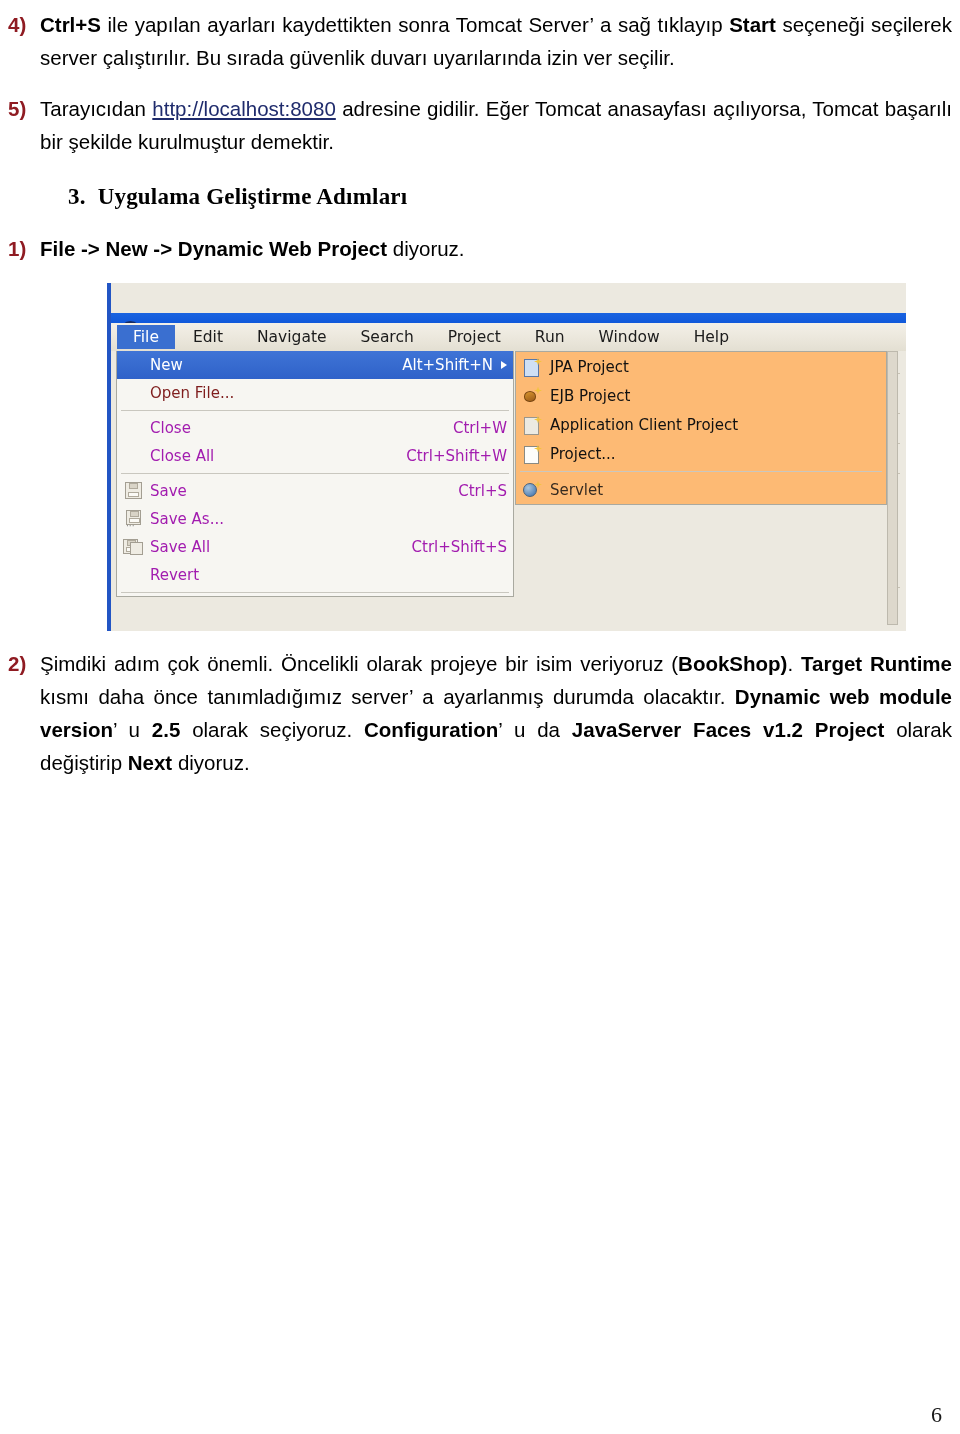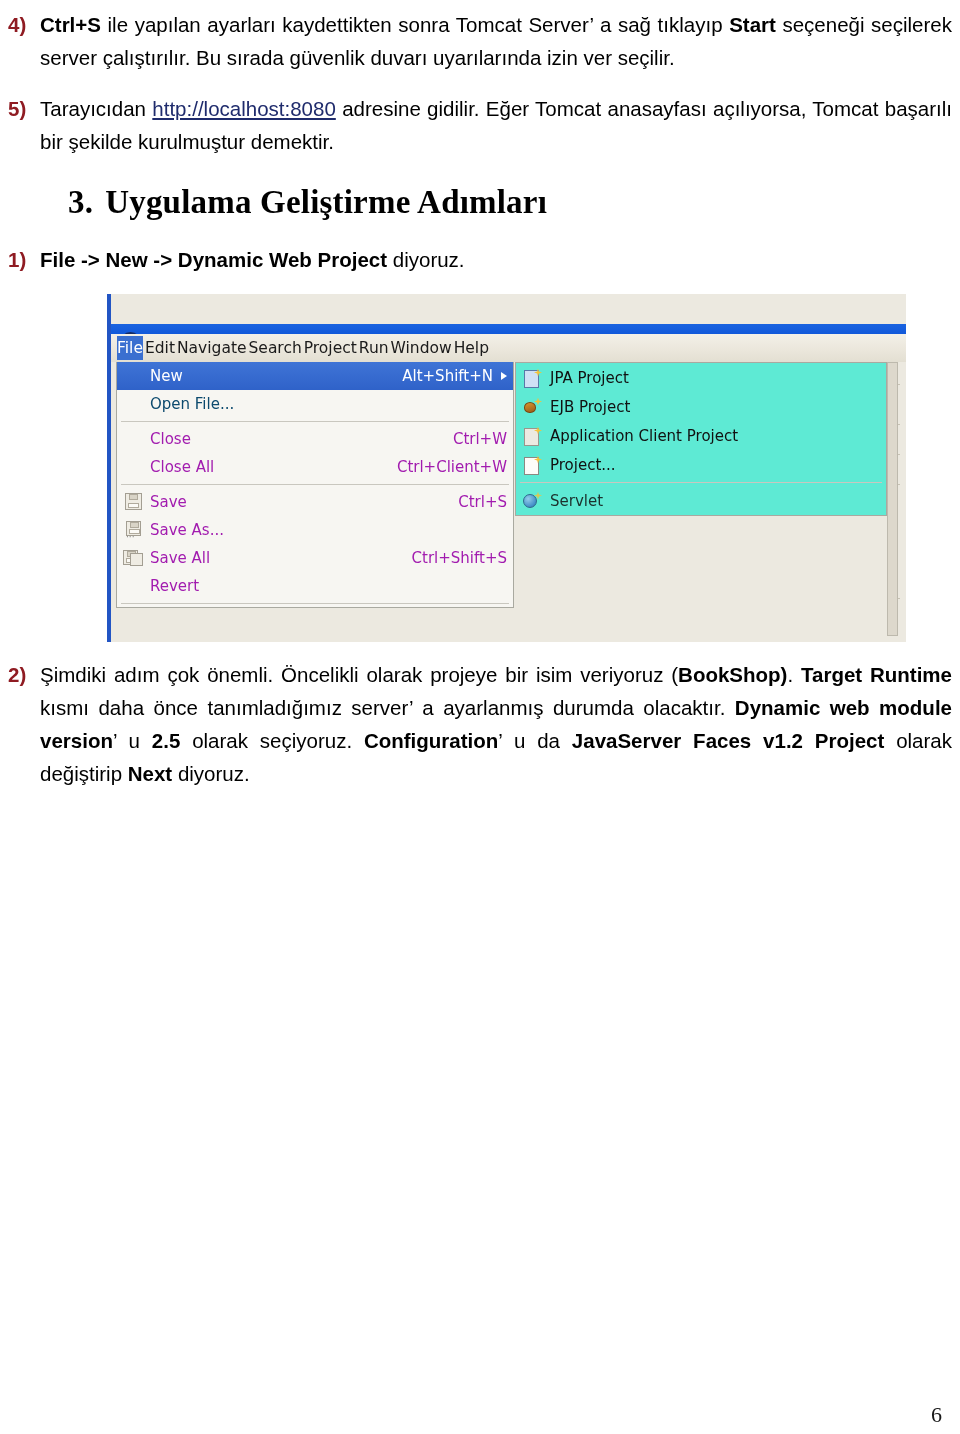--- a/index.html
+++ b/index.html
@@ -48,21 +48,21 @@
   b, .b { font-weight: bold; }
   .link {
     color: #1f2b6c;
     text-decoration: underline;
   }
 
   
   .section-heading {
     font-family: "Liberation Serif", serif;
     font-weight: bold;
-    font-size: 33px;
+    font-size: 23px;
     margin: 26px 0 0 0;
     padding-left: 68px;
     letter-spacing: 0.2px;
   }
   .section-heading .num { margin-right: 12px; }
   .gap-b { height: 18px; }
   .gap-c { height: 22px; }
 
   
   .shot-wrap {
@@ -116,21 +116,21 @@
     background: linear-gradient(180deg,#f3f0e8 0%, #ebe7dc 55%, #e3dfd2 100%);
     display: flex;
     align-items: center;
     padding-left: 6px;
     box-sizing: border-box;
     font-size: 15.5px;
     color: #1b1b1b;
     font-family: "DejaVu Sans", sans-serif;
   }
   .menubar .mi {
-    padding: 3px 0;
+    padding: 3px 16px;
     margin-right: 2px;
     white-space: nowrap;
   }
   .menubar .mi.active {
     background: #3a6fd0;
     color: #ffffff;
   }
 
   
   .dropdown {
@@ -157,21 +157,21 @@
   .dd-row .ico {
     width: 21px; height: 20px;
     flex: 0 0 auto;
     margin-right: 6px;
     position: relative;
   }
   .dd-row .lbl { flex: 1 1 auto; white-space: nowrap; }
   .dd-row .acc { color: #7d7d79; white-space: nowrap; margin-left: 12px; }
   .dd-row.disabled .lbl,
   .dd-row.disabled .acc { color: #a21caf; }
-  .dd-row.enabled .lbl { color: #0c4a6e; }
+  .dd-row.enabled .lbl { color: #7f1d1d; }
   .dd-row.enabled .acc { color: #3a3a38; }
   .dd-row.sel {
     background: linear-gradient(180deg,#3f74d6 0%, #2f62c9 100%);
   }
   .dd-row.sel .lbl, .dd-row.sel .acc { color: #ffffff; }
   .dd-row .arrow {
     width: 0; height: 0;
     border-left: 6px solid #ffffff;
     border-top: 4.5px solid transparent;
     border-bottom: 4.5px solid transparent;
@@ -182,21 +182,21 @@
     background: #c9c7bf;
     margin: 3px 4px;
   }
 
   
   .submenu {
     position: absolute;
     left: 404px;
     top: 68px;
     width: 372px;
-    background: #5eead4;
+    background: #fdba74;
     border: 1px solid #a9a9a0;
     box-sizing: border-box;
     font-family: "DejaVu Sans", sans-serif;
     font-size: 15px;
     z-index: 6;
   }
   .sm-row {
     display: flex;
     align-items: center;
     height: 29px;
@@ -419,21 +419,21 @@
 
         <div class="dd-row disabled">
           <span class="ico"></span>
           <span class="lbl">Close</span>
           <span class="acc">Ctrl+W</span>
         </div>
 
         <div class="dd-row disabled">
           <span class="ico"></span>
           <span class="lbl">Close All</span>
-          <span class="acc">Ctrl+Client+W</span>
+          <span class="acc">Ctrl+Shift+W</span>
         </div>
 
         <div class="dd-sep"></div>
 
         <div class="dd-row disabled">
           <span class="ico">
               <span class="ic-floppy"></span>
             </span>
           <span class="lbl">Save</span>
           <span class="acc">Ctrl+S</span>

